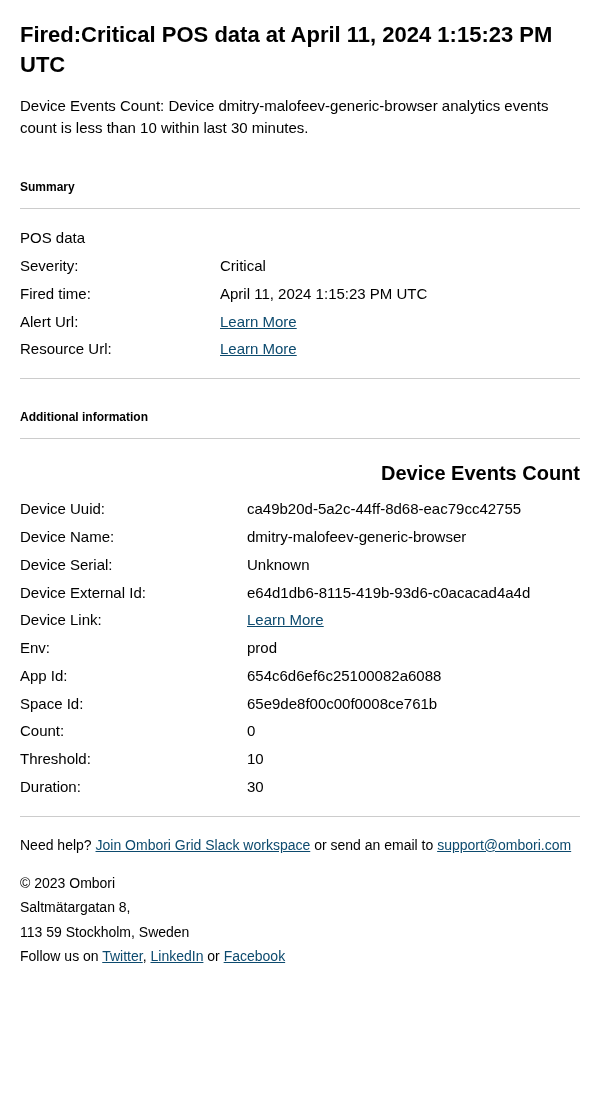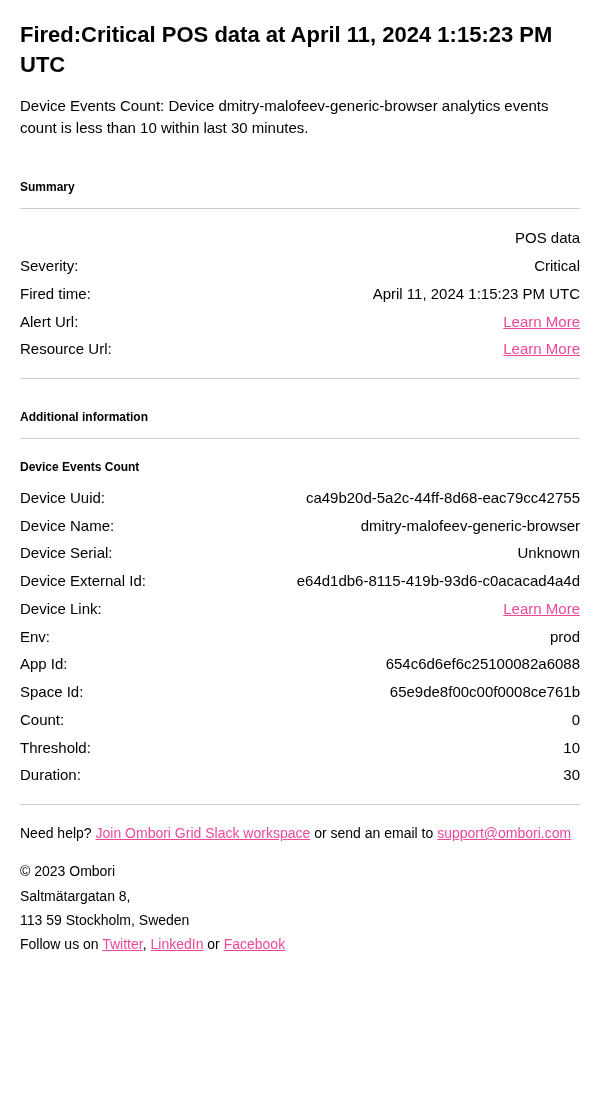--- a/index.html
+++ b/index.html
@@ -38,29 +38,29 @@
   .row {
     display: flex;
     margin-bottom: 6px;
   }
   .label {
     width: 200px;
     flex-shrink: 0;
   }
   .value {
     flex: 1;
+  }
+  h3 {
+    font-size: 20px;
+    font-weight: bold;
+    margin: 20px 0 10px 0;
     text-align: right;
   }
-  h3 {
-    font-size: 12px;
-    font-weight: bold;
-    margin: 20px 0 10px 0;
-  }
   a {
-    color: #ec4899;
+    color: #0c4a6e;
   }
   .info-row {
     display: flex;
     margin-bottom: 6px;
     gap: 12px;
   }
   .info-label {
     width: 215px;
     flex-shrink: 0;
   }

